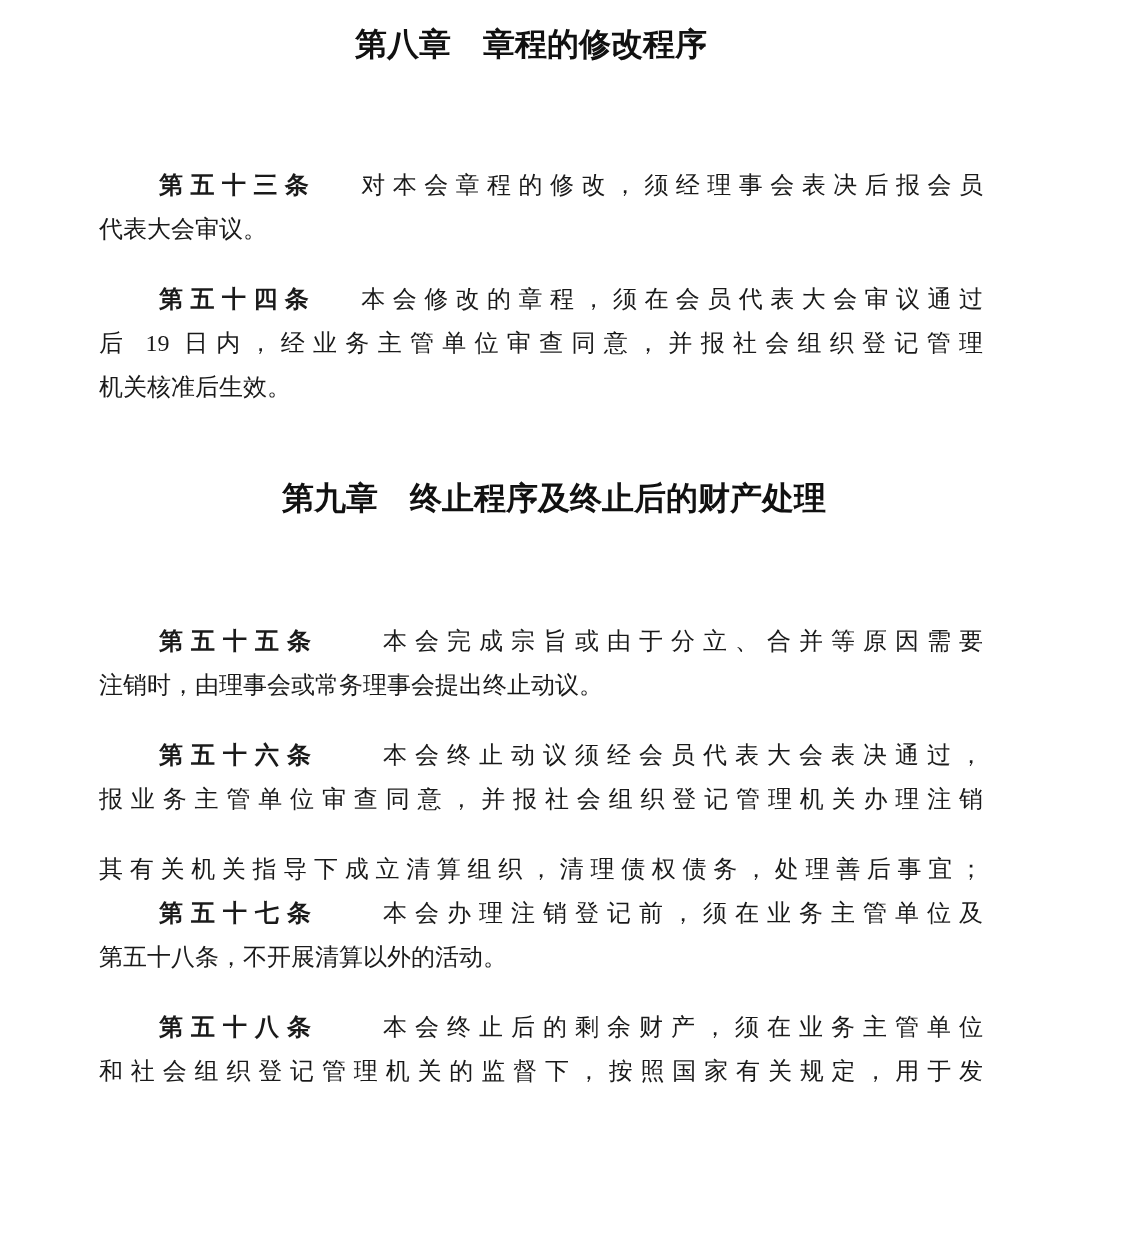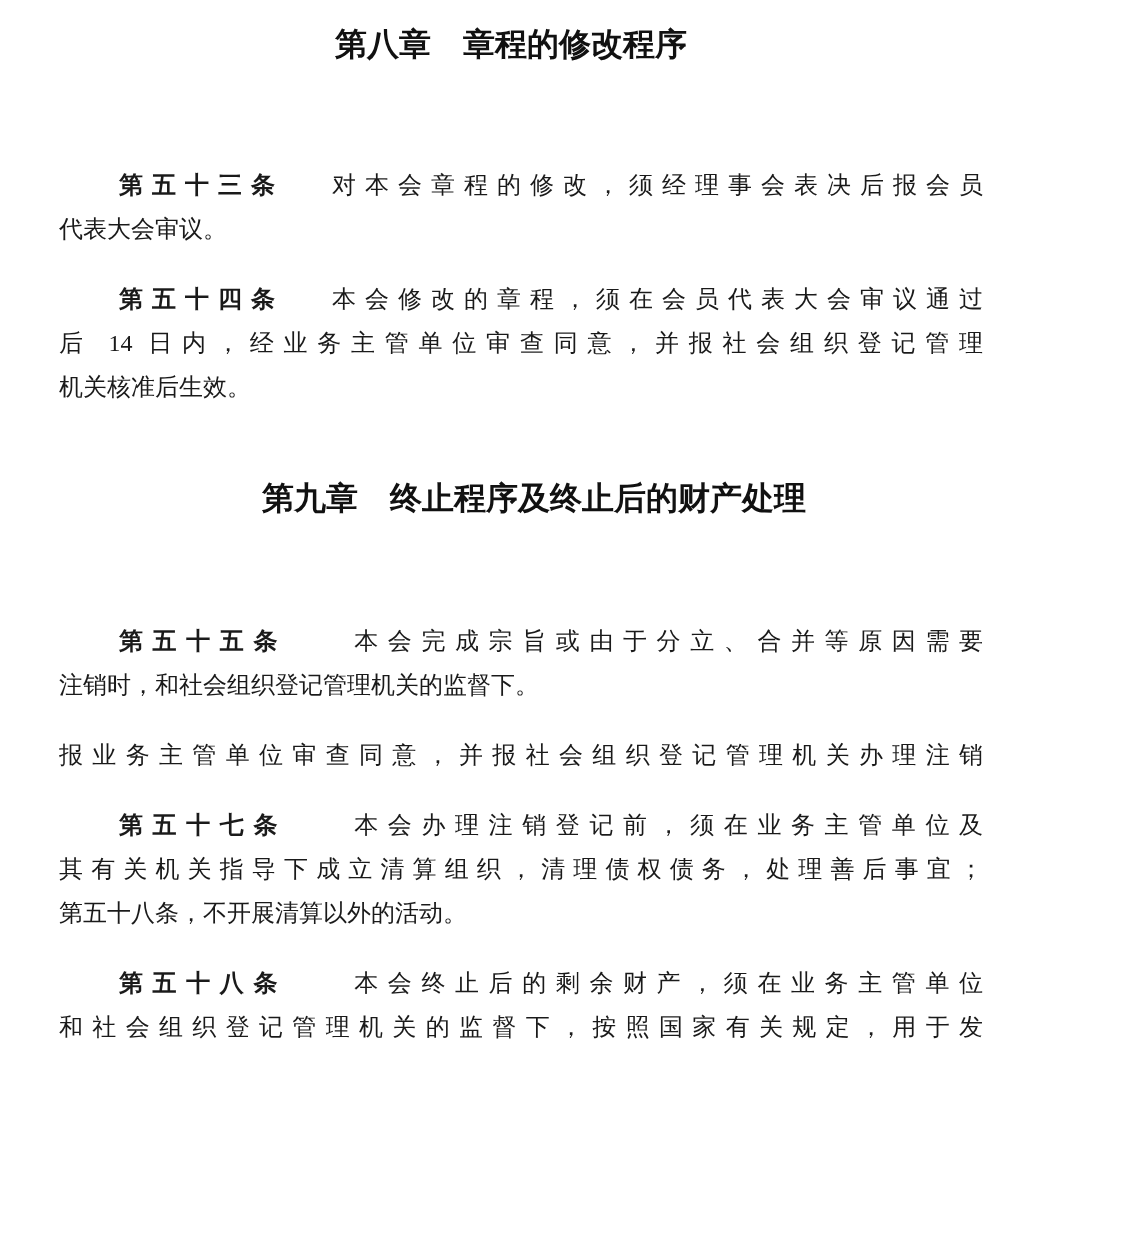--- a/index.html
+++ b/index.html
@@ -11,21 +11,21 @@
     height: 1234px;
     background: #ffffff;
     overflow: hidden;
     font-family: "Liberation Serif", serif;
     color: #1a1a1a;
   }
   .page {
     box-sizing: border-box;
     width: 1122px;
     height: 1234px;
-    padding: 22px 139px 0 59px;
+    padding: 22px 139px 0 99px;
   }
   .chapter-title {
     margin: 0;
     font-family: "Liberation Sans", sans-serif;
     font-weight: bold;
     font-size: 32px;
     line-height: 44px;
     text-align: center;
     white-space: nowrap;
     color: #111111;
@@ -66,34 +66,35 @@
 
 <main class="page">
   <div id="doc-root">
       <h2 class="chapter-title" id="chapter-8">第八章　章程的修改程序</h2>
       <section class="article">
         <div class="article-line is-first"><b class="article-number">第五十三条</b><span>　 对本会章程的修改，须经理事会表决后报会员</span></div>
         <div class="article-line is-last">代表大会审议。</div>
       </section>
       <section class="article">
         <div class="article-line is-first"><b class="article-number">第五十四条</b><span>　 本会修改的章程，须在会员代表大会审议通过</span></div>
-        <div class="article-line">后 14 日内，经业务主管单位审查同意，并报社会组织登记管理</div>
+        <div class="article-line">后 19 日内，经业务主管单位审查同意，并报社会组织登记管理</div>
         <div class="article-line is-last">机关核准后生效。</div>
       </section>
       <h2 class="chapter-title" id="chapter-9">第九章　终止程序及终止后的财产处理</h2>
       <section class="article">
         <div class="article-line is-first"><b class="article-number">第五十五条</b><span>　　本会完成宗旨或由于分立、合并等原因需要</span></div>
-        <div class="article-line is-last">注销时，和社会组织登记管理机关的监督下。</div>
+        <div class="article-line is-last">注销时，由理事会或常务理事会提出终止动议。</div>
       </section>
       <section class="article">
+        <div class="article-line is-first"><b class="article-number">第五十六条</b><span>　　本会终止动议须经会员代表大会表决通过，</span></div>
         <div class="article-line">报业务主管单位审查同意，并报社会组织登记管理机关办理注销</div>
       </section>
       <section class="article">
+        <div class="article-line">其有关机关指导下成立清算组织，清理债权债务，处理善后事宜；</div>
         <div class="article-line is-first"><b class="article-number">第五十七条</b><span>　　本会办理注销登记前，须在业务主管单位及</span></div>
-        <div class="article-line">其有关机关指导下成立清算组织，清理债权债务，处理善后事宜；</div>
         <div class="article-line is-last">第五十八条，不开展清算以外的活动。</div>
       </section>
       <section class="article">
         <div class="article-line is-first"><b class="article-number">第五十八条</b><span>　　本会终止后的剩余财产，须在业务主管单位</span></div>
         <div class="article-line">和社会组织登记管理机关的监督下，按照国家有关规定，用于发</div>
       </section>
     </div>
 </main>
 
 </body></html>

